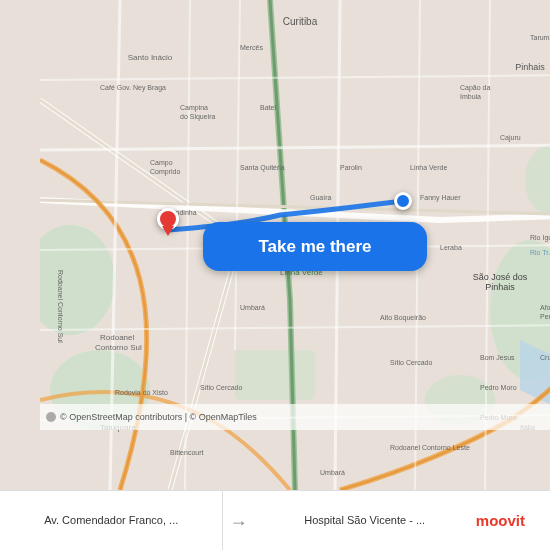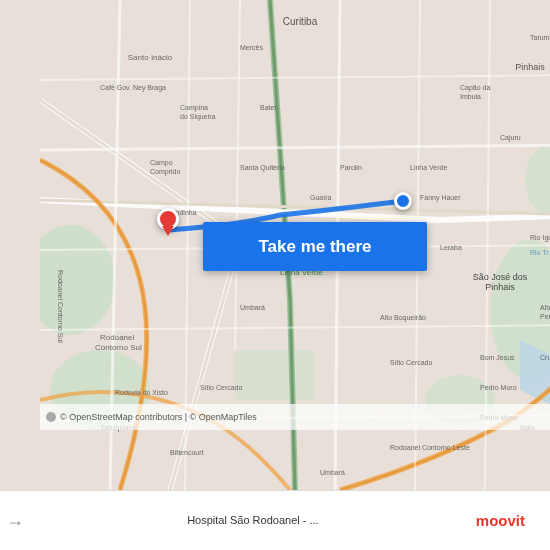--- a/index.html
+++ b/index.html
@@ -24,21 +24,21 @@
     
     #take-me-there-btn {
       position: absolute;
       top: 222px;
       left: 163px;
       width: 224px;
       height: 49px;
       background: #1a73e8;
       color: #fff;
       border: none;
-      border-radius: 2px;
+      border-radius: 16px;
       font-size: 17px;
       font-weight: 600;
       cursor: pointer;
       display: flex;
       align-items: center;
       justify-content: center;
       box-shadow: 0 2px 8px rgba(0,0,0,0.3);
     }
 
     
@@ -283,22 +283,25 @@
   <button id="take-me-there-btn">Take me there</button>
 
   <div id="attribution">
     <span class="attr-circle"></span>
     <span>© OpenStreetMap contributors | © OpenMapTiles</span>
   </div>
 
 </div>
 
 <div id="bottom-bar">
+  <div class="bottom-segment bottom-segment-left">
+    <span class="bottom-text">Av. Comendador Franco, ...</span>
+  </div>
   <div class="bottom-arrow">
     <span>→</span>
   </div>
   <div class="bottom-segment">
-    <span class="bottom-text">Hospital São Rodoanel - ...</span>
+    <span class="bottom-text">Hospital São Vicente - ...</span>
   </div>
   <div class="moovit-logo">
     <span class="moovit-text">moovit</span>
   </div>
 </div>
 
 </body></html>

